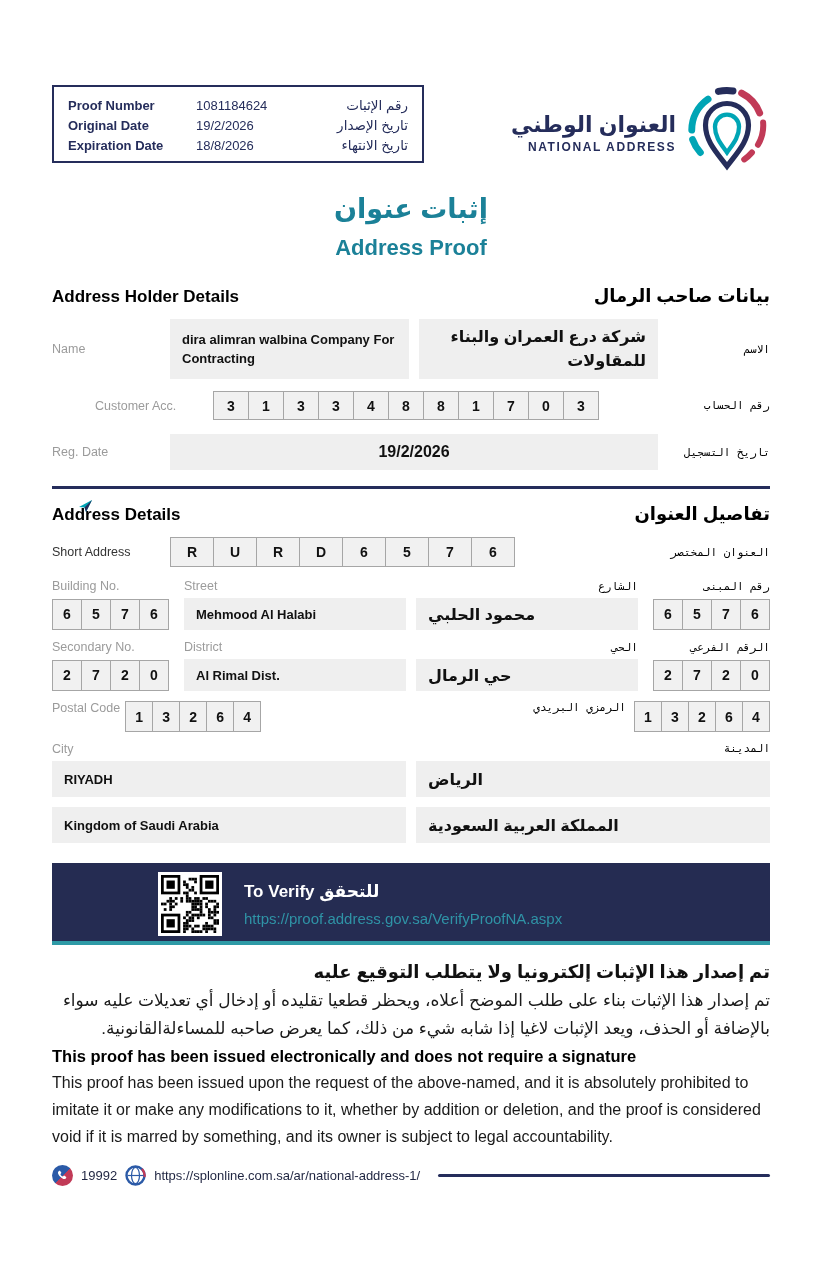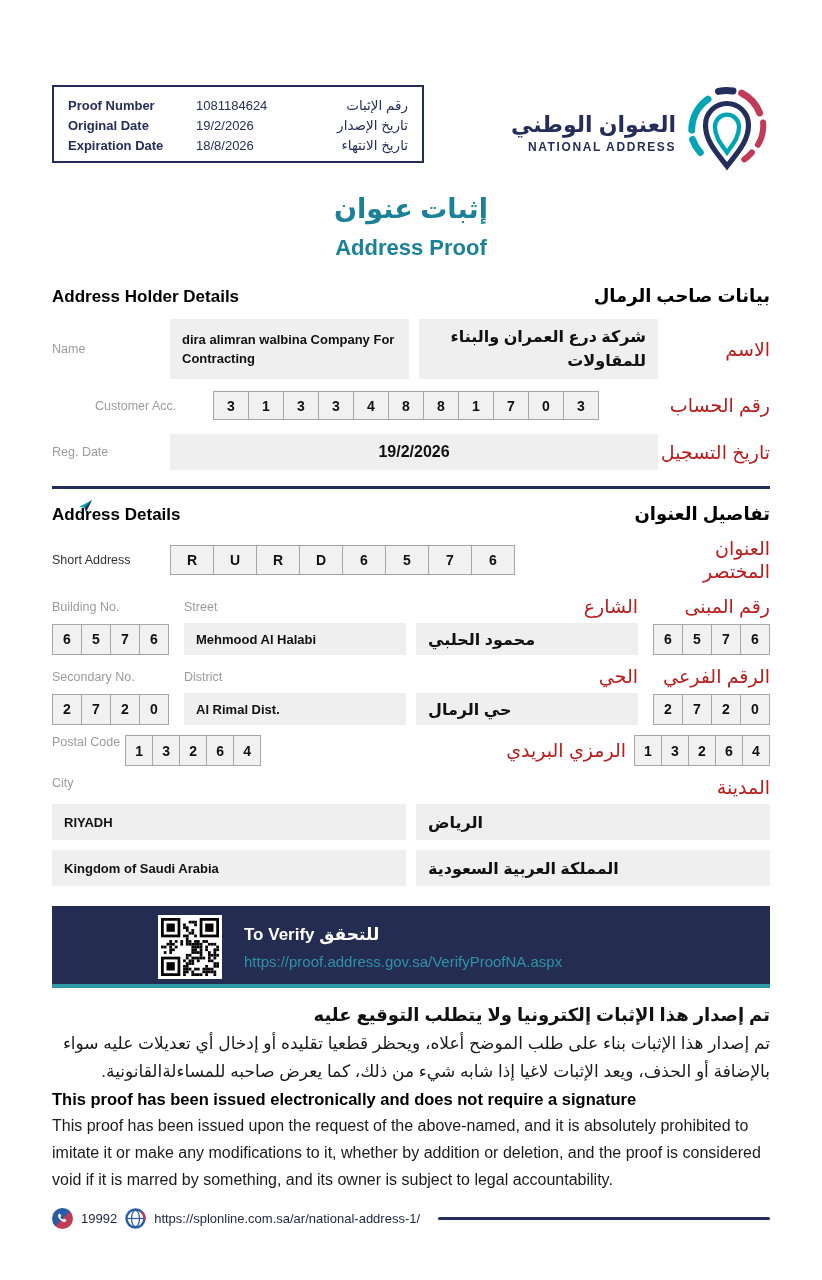--- a/index.html
+++ b/index.html
@@ -25,21 +25,21 @@
   .doc-title-ar { font-size:27px; font-weight:bold; color:#1B8198; direction:rtl; }
   .doc-title-en { font-size:22px; font-weight:bold; color:#1B8198; margin-top:10px; }
 
   
   .section-head { display:flex; justify-content:space-between; align-items:baseline; margin-top:24px; }
   .section-head-en { font-size:17px; font-weight:bold; color:#000; }
   .section-head-ar { font-size:18px; font-weight:bold; color:#000; direction:rtl; }
 
   .row3 { display:grid; grid-template-columns:118px 1fr 112px; align-items:center; }
   .lbl { font-size:12.5px; color:#9B9B9B; }
-  .lbl-ar { font-size:19px; color:#b91c1c; text-align:right; direction:rtl; }
+  .lbl-ar { font-size:11px; color:#000000; text-align:right; direction:rtl;font-family:Liberation Mono, monospace; }
 
   .gray-box { background:#EFEFEF; min-height:36px; display:flex; align-items:center; padding:6px 12px; font-size:13px; font-weight:bold; color:#111; }
   .gray-box.ar { justify-content:flex-end; text-align:right; direction:rtl; font-size:16px; }
 
   .name-row { margin-top:12px; }
   .name-mid { display:flex; gap:10px; }
   .name-mid .gray-box { flex:1; min-height:54px; line-height:1.5; }
 
   .cells { display:flex; direction:ltr; }
   .cell { width:36px; height:29px; border:1px solid #A6A6A6; background:#F1F1F1; display:flex; align-items:center; justify-content:center; font-size:14px; font-weight:bold; color:#111; margin-left:-1px; }
@@ -56,21 +56,21 @@
 
   .short-row { margin-top:12px; }
 
   .addr-grid { display:grid; grid-template-columns:122px 1fr 1fr 122px; column-gap:10px; row-gap:5px; margin-top:12px; align-items:center; }
   .addr-grid .gray-box { height:32px; min-height:32px; }
   .addr-grid .cells { justify-self:start; }
   .addr-grid .cells.right-side { justify-self:end; }
 
   .postal-row { display:flex; justify-content:space-between; margin-top:10px; }
   .postal-col { display:flex; flex-direction:row; gap:5px; }
-  .postal-col.right { align-items:center;gap:8px; }
+  .postal-col.right { align-items:flex-start;gap:8px; }
 
   .city-row { margin-top:10px; }
   .city-labels { display:flex; justify-content:space-between; margin-bottom:5px; }
   .two-box { display:flex; gap:10px; }
   .two-box .gray-box { flex:1; }
   .country-row { margin-top:10px; }
 
   
   .verify-bar { position:relative; margin-top:20px; background:#252C52; height:82px; display:flex; align-items:center; padding-left:106px; gap:22px; }
   .verify-strip { position:absolute; left:0; right:0; bottom:0; height:4px; background:#2E9AA6; }

